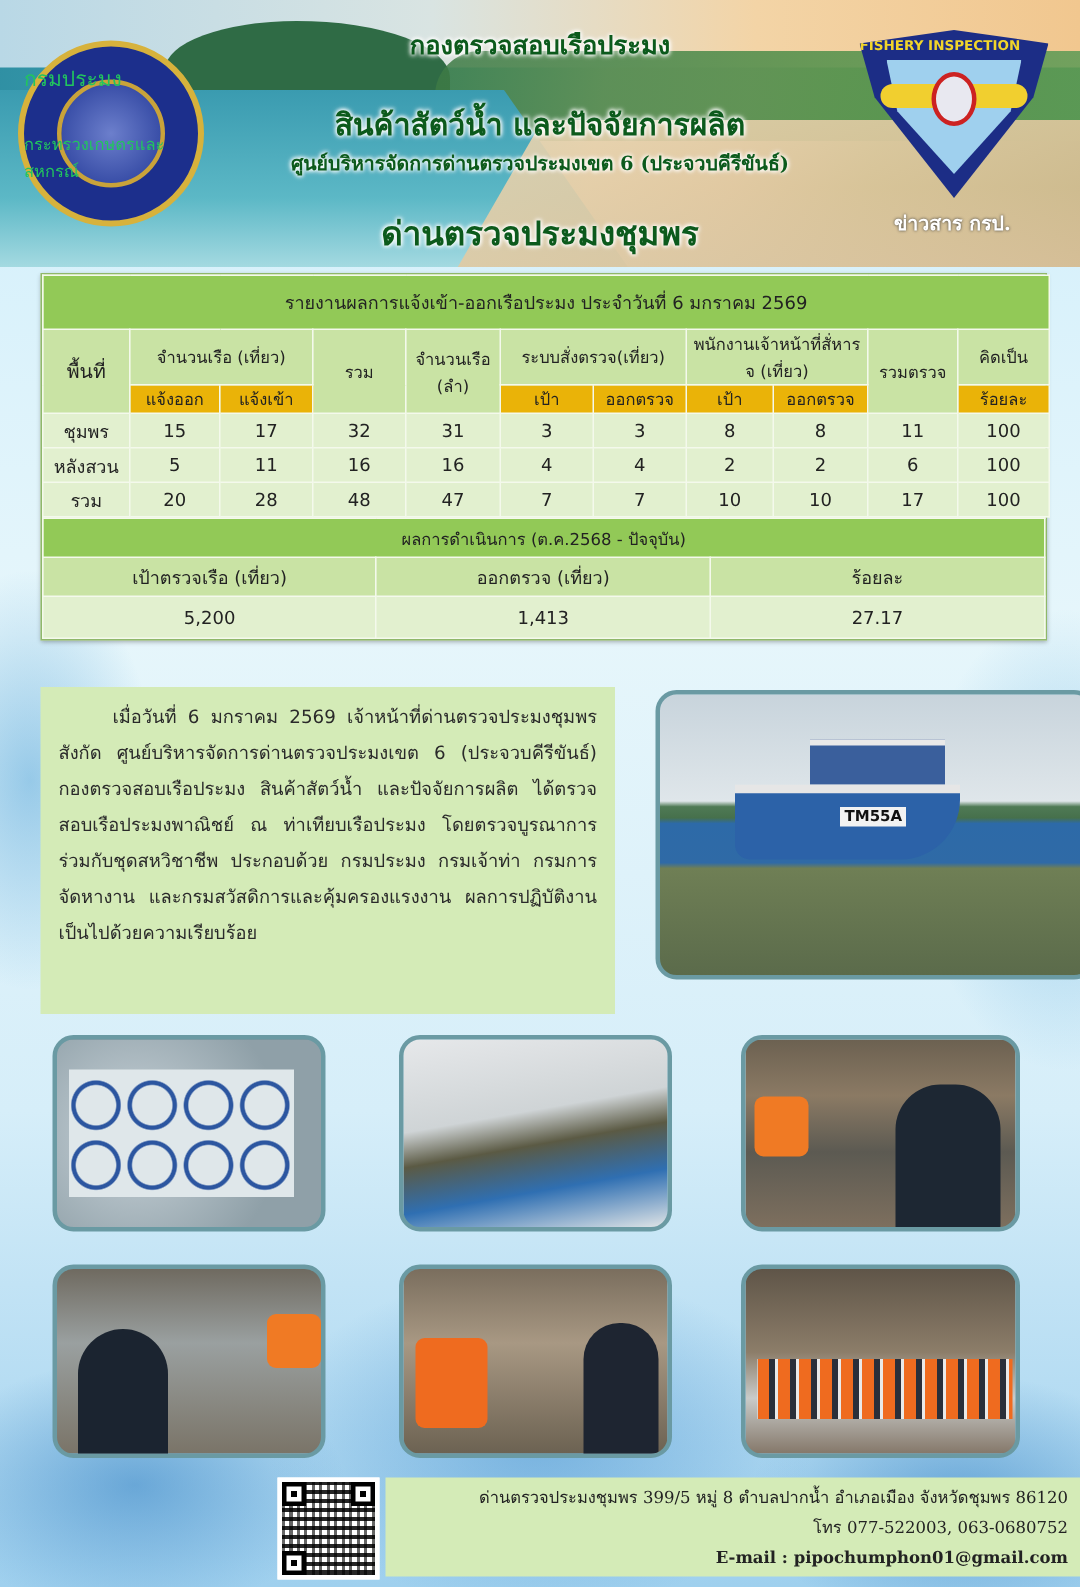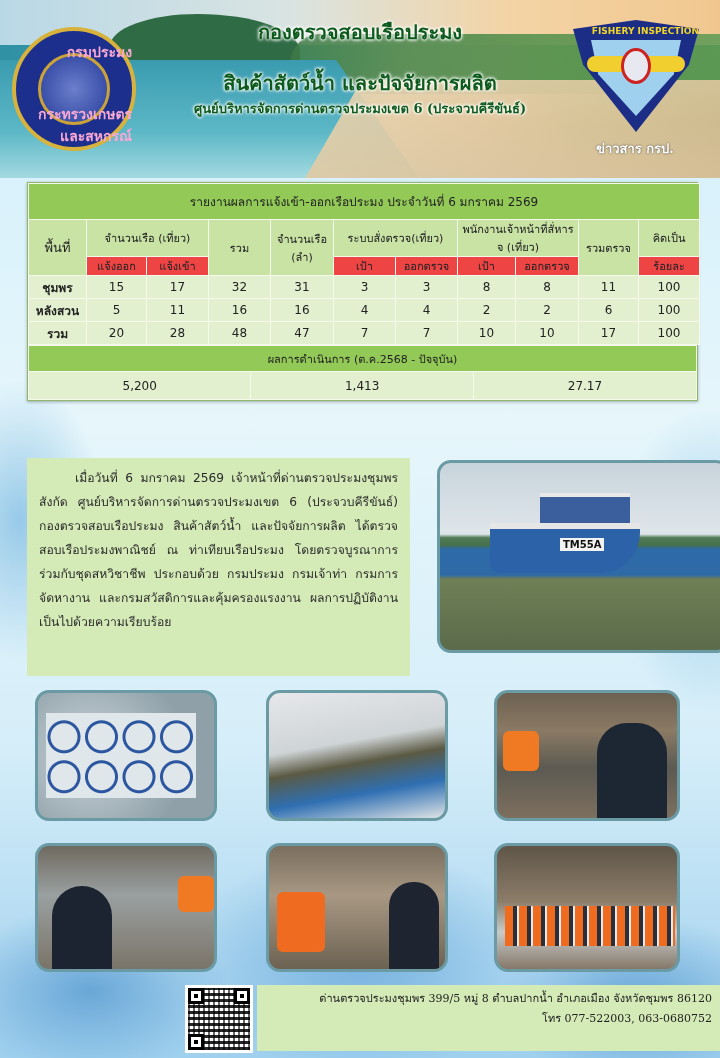--- a/index.html
+++ b/index.html
@@ -53,61 +53,61 @@
     position: absolute; left: 12px; top: 27px; width: 124px; height: 124px;
     border-radius: 50%; background: #1c2f8c; border: 4px solid #d7b23c;
     display: flex; align-items: center; justify-content: center;
   }
   .logo-left .inner {
     width: 72px; height: 72px; border-radius: 50%;
     background: radial-gradient(circle, #6c7fcc 0%, #3a4fa8 70%);
     border: 3px solid #c9a33a;
   }
   .logo-left .top-txt, .logo-left .bot-txt {
-    position: absolute; color: #f9a8d4; font-weight: bold; text-align: right; width: 100%;
+    position: absolute; color: #22c55e; font-weight: normal; text-align: left; width: 100%;
   }
   .logo-left .top-txt { top: 10px; font-size: 14px; }
-  .logo-left .bot-txt { bottom: 0; font-size: 14px; margin-top: 14px; }
+  .logo-left .bot-txt { bottom: 24px; font-size: 11px; margin-top: 14px; }
   .logo-right {
     position: absolute; left: 573px; top: 20px; width: 126px; height: 112px;
     background: #1c2d86;
     clip-path: polygon(0 8%, 50% 0, 100% 8%, 92% 40%, 50% 100%, 8% 40%);
   }
   .logo-right .shield-in {
     position: absolute; left: 18px; top: 20px; width: 90px; height: 76px;
     background: #9fd0ee;
     clip-path: polygon(0 0, 100% 0, 92% 45%, 50% 100%, 8% 45%);
   }
   .logo-right .wings {
     position: absolute; left: 14px; top: 36px; width: 98px; height: 16px;
     background: #f1cf2f; border-radius: 8px;
   }
   .logo-right .emblem {
     position: absolute; left: 48px; top: 28px; width: 30px; height: 36px;
     background: #e8e8f0; border: 3px solid #c22; border-radius: 50%;
   }
   .logo-right .t1 {
-    position: absolute; left: 0; top: 6px; width: 100%; text-align: right;
+    position: absolute; left: 0; top: 6px; width: 100%; text-align: left;
     color: #f1d52a; font-size: 9px; font-weight: bold;
   }
   .logo-right .t2 {
     position: absolute; left: 8px; top: 60px; color: #f1d52a; font-size: 6px; font-weight: bold;
     transform: rotate(55deg); transform-origin: left top;
   }
   .logo-right .t3 {
     position: absolute; right: 8px; top: 52px; color: #f1d52a; font-size: 6px; font-weight: bold;
     transform: rotate(-55deg); transform-origin: right top;
   }
   .banner-title {
     position: absolute; left: 140px; width: 440px; text-align: center;
     color: #0c5a1c; font-weight: bold;
     text-shadow: 0 0 3px #fff, 0 0 3px #fff, 0 0 4px #fff;
     font-family: "DejaVu Serif", serif;
   }
-  .bt1 { top: 16px; font-size: 20px; }
+  .bt1 { top: 16px; font-size: 17px; }
   .bt2 { top: 67px; font-size: 20px; }
   .bt3 { top: 98px; font-size: 13px; }
   .bt4 { top: 138px; font-size: 22px; }
   .banner-news {
     position: absolute; left: 596px; top: 138px; color: #fff; font-size: 13px; font-weight: bold;
     font-family: "DejaVu Serif", serif; text-shadow: 0 0 2px #333;
   }
   
   .report {
     position: absolute; left: 27px; top: 182px; width: 671px;
@@ -115,23 +115,23 @@
     box-shadow: 0 1px 3px rgba(0,0,0,.3);
   }
   .report table { width: 100%; border-collapse: collapse; table-layout: fixed; }
   .report td, .report th {
     font-size: 11px; font-weight: normal; text-align: center; color: #222;
     border: 1px solid #f4f9ec; padding: 0 2px;
   }
   .r-title { background: #92c957; height: 36px; font-size: 12px !important; }
   .r-head { background: #c9e3a4; }
   .r-head th { height: 29px; }
-  .r-head2 th { background: #ef4444; height: 16px; }
+  .r-head2 th { background: #eab308; height: 16px; }
   .r-row td { background: #e2f0cf; height: 23px; font-size: 12px; }
-  .r-row td.area { font-weight: bold; }
+  .r-row td.area { font-weight: normal; }
   .r-sub { background: #92c957; height: 26px; }
   .r-sum-head td { background: #c9e3a4; height: 26px; font-size: 12px; }
   .r-sum-val td { background: #e2f0cf; height: 28px; font-size: 12px; }
   
   .para {
     position: absolute; left: 27px; top: 458px; width: 383px; height: 218px;
     background: #d4ebb7; padding: 8px 12px 0 12px;
     font-size: 12.2px; line-height: 24px; color: #2a2a2a; text-align: justify;
   }
   .para p { text-indent: 36px; }
@@ -208,20 +208,21 @@
 
   <div class="logo-left">
     <div class="top-txt">กรมประมง</div>
     <div class="inner"></div>
     <div class="bot-txt">กระทรวงเกษตรและสหกรณ์</div>
   </div>
 
   <div class="banner-title bt1">กองตรวจสอบเรือประมง</div>
   <div class="banner-title bt2">สินค้าสัตว์น้ำ และปัจจัยการผลิต</div>
   <div class="banner-title bt3">ศูนย์บริหารจัดการด่านตรวจประมงเขต 6 (ประจวบคีรีขันธ์)</div>
+  <div class="banner-title bt4">ด่านตรวจประมงชุมพร</div>
 
   <div class="logo-right">
     <div class="shield-in"></div>
     <div class="wings"></div>
     <div class="emblem"></div>
     <div class="t1">FISHERY INSPECTION</div>
     <div class="t2">DEPARTMENT</div>
     <div class="t3">OF FISHERIES</div>
   </div>
   <div class="banner-news">ข่าวสาร กรป.</div>
@@ -309,20 +310,25 @@
   <table>
     <colgroup>
         <col style="width:33.3%">
         <col style="width:33.3%">
         <col style="width:33.4%">
       </colgroup>
     <tbody>
         <tr>
       <td colspan="3" class="r-sub">ผลการดำเนินการ (ต.ค.2568 - ปัจจุบัน)</td>
     </tr>
+    <tr class="r-sum-head">
+      <td>เป้าตรวจเรือ (เที่ยว)</td>
+      <td>ออกตรวจ (เที่ยว)</td>
+      <td>ร้อยละ</td>
+    </tr>
     <tr class="r-sum-val">
       <td>5,200</td>
       <td>1,413</td>
       <td>27.17</td>
     </tr>
   </tbody>
     </table>
 </div>
 
 <div class="para">
@@ -355,13 +361,14 @@
 </div>
 
 <div class="qr">
   <div class="f" style="left:0;top:0"></div>
   <div class="f" style="right:0;top:0"></div>
   <div class="f" style="left:0;bottom:0"></div>
 </div>
 <div class="footer">
   <div>ด่านตรวจประมงชุมพร 399/5 หมู่ 8 ตำบลปากน้ำ อำเภอเมือง จังหวัดชุมพร 86120</div>
   <div>โทร 077-522003, 063-0680752</div>
+  <div class="email">E-mail  : pipochumphon01@gmail.com</div>
 </div>
 
 </body></html>

